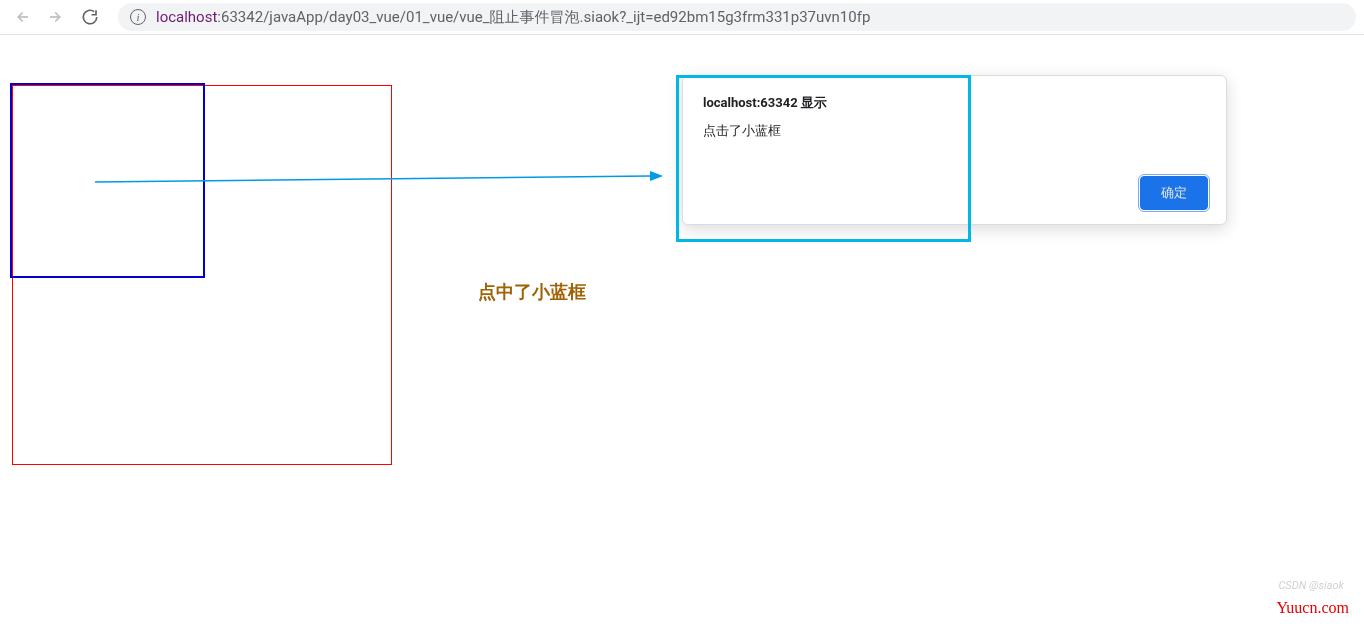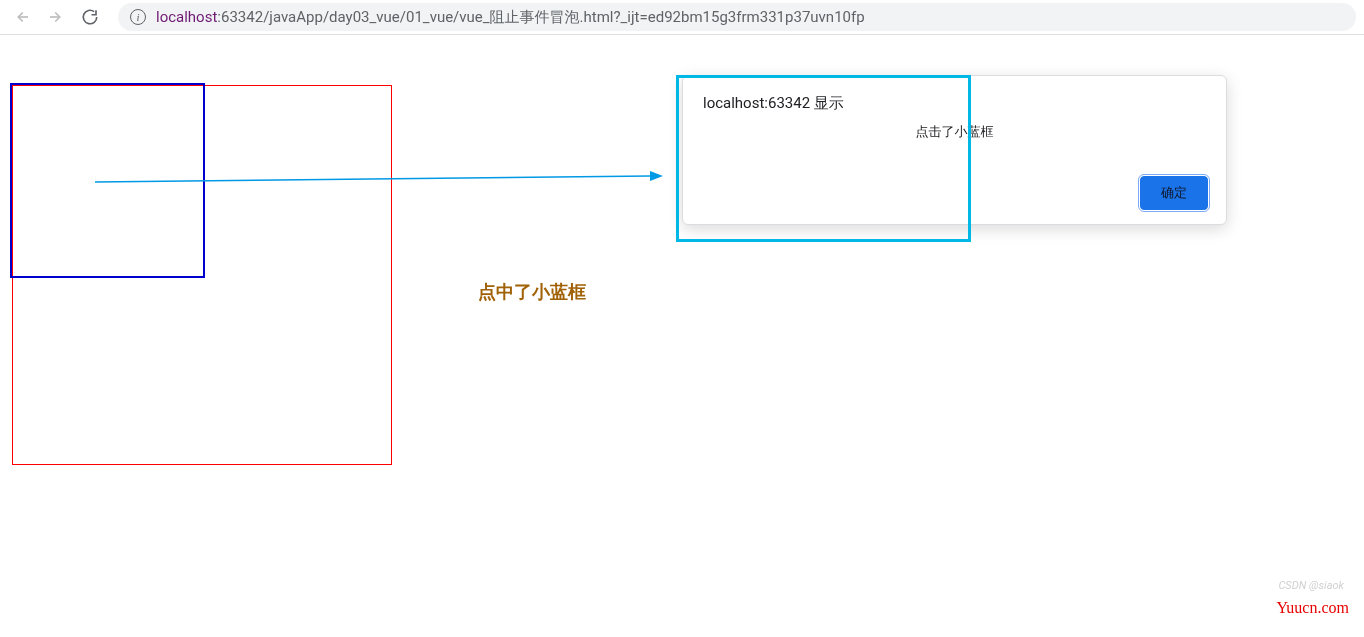--- a/index.html
+++ b/index.html
@@ -140,37 +140,37 @@
       width: 545px;
       height: 150px;
       background: #fff;
       border-radius: 6px;
       border: 1px solid #dadce0;
       box-shadow: 0 4px 16px rgba(0,0,0,0.15);
       padding: 18px 20px 16px 20px;
       z-index: 5;
     }
     .alert-title {
-      font-size: 15px;
+      font-size: 13px;
       color: #202124;
       margin-bottom: 10px;
+      font-weight: bold;
     }
     .alert-message {
       font-size: 13px;
       color: #202124;
-      text-align: center;
     }
     .alert-buttons {
       position: absolute;
       bottom: 14px;
       right: 18px;
     }
     .alert-ok-btn {
       background: #1a73e8;
-      color: #0f172a;
+      color: #e5e5e5;
       border: 1px solid #1a73e8;
       outline: 1px solid #7baaf7;
       outline-offset: 1px;
       border-radius: 4px;
       padding: 7px 20px;
       font-size: 13px;
       cursor: pointer;
     }
     
     
@@ -210,21 +210,21 @@
   </div>
   <div class="nav-btn">
     <svg width="18" height="18" viewBox="0 0 24 24" fill="none" stroke="#5f6368" stroke-width="2.2">
       <path d="M21 12a9 9 0 1 1-3.5-7.1"></path>
       <polyline points="20 3 20 9 14 9"></polyline>
     </svg>
   </div>
   <div class="address-bar">
     <div class="info-icon">i</div>
     <span class="url-text">
-      <span class="url-host">localhost</span><span class="url-path">:63342</span><span class="url-path">/javaApp/day03_vue/01_vue/vue_阻止事件冒泡.html?_ijt=ed92bm15g3frm331p37uvn10fp</span>
+      <span class="url-host">localhost</span><span class="url-path">:63342</span><span class="url-path">/javaApp/day03_vue/01_vue/vue_阻止事件冒泡.siaok?_ijt=ed92bm15g3frm331p37uvn10fp</span>
     </span>
   </div>
 </div>
 
 <div class="page-content">
   <div class="red-box"></div>
   <div class="blue-box"></div>
 
   <svg class="arrow-svg" viewBox="0 0 570 20">
     <line x1="0" y1="12" x2="555" y2="6" stroke="#0099e5" stroke-width="1.5"></line>

